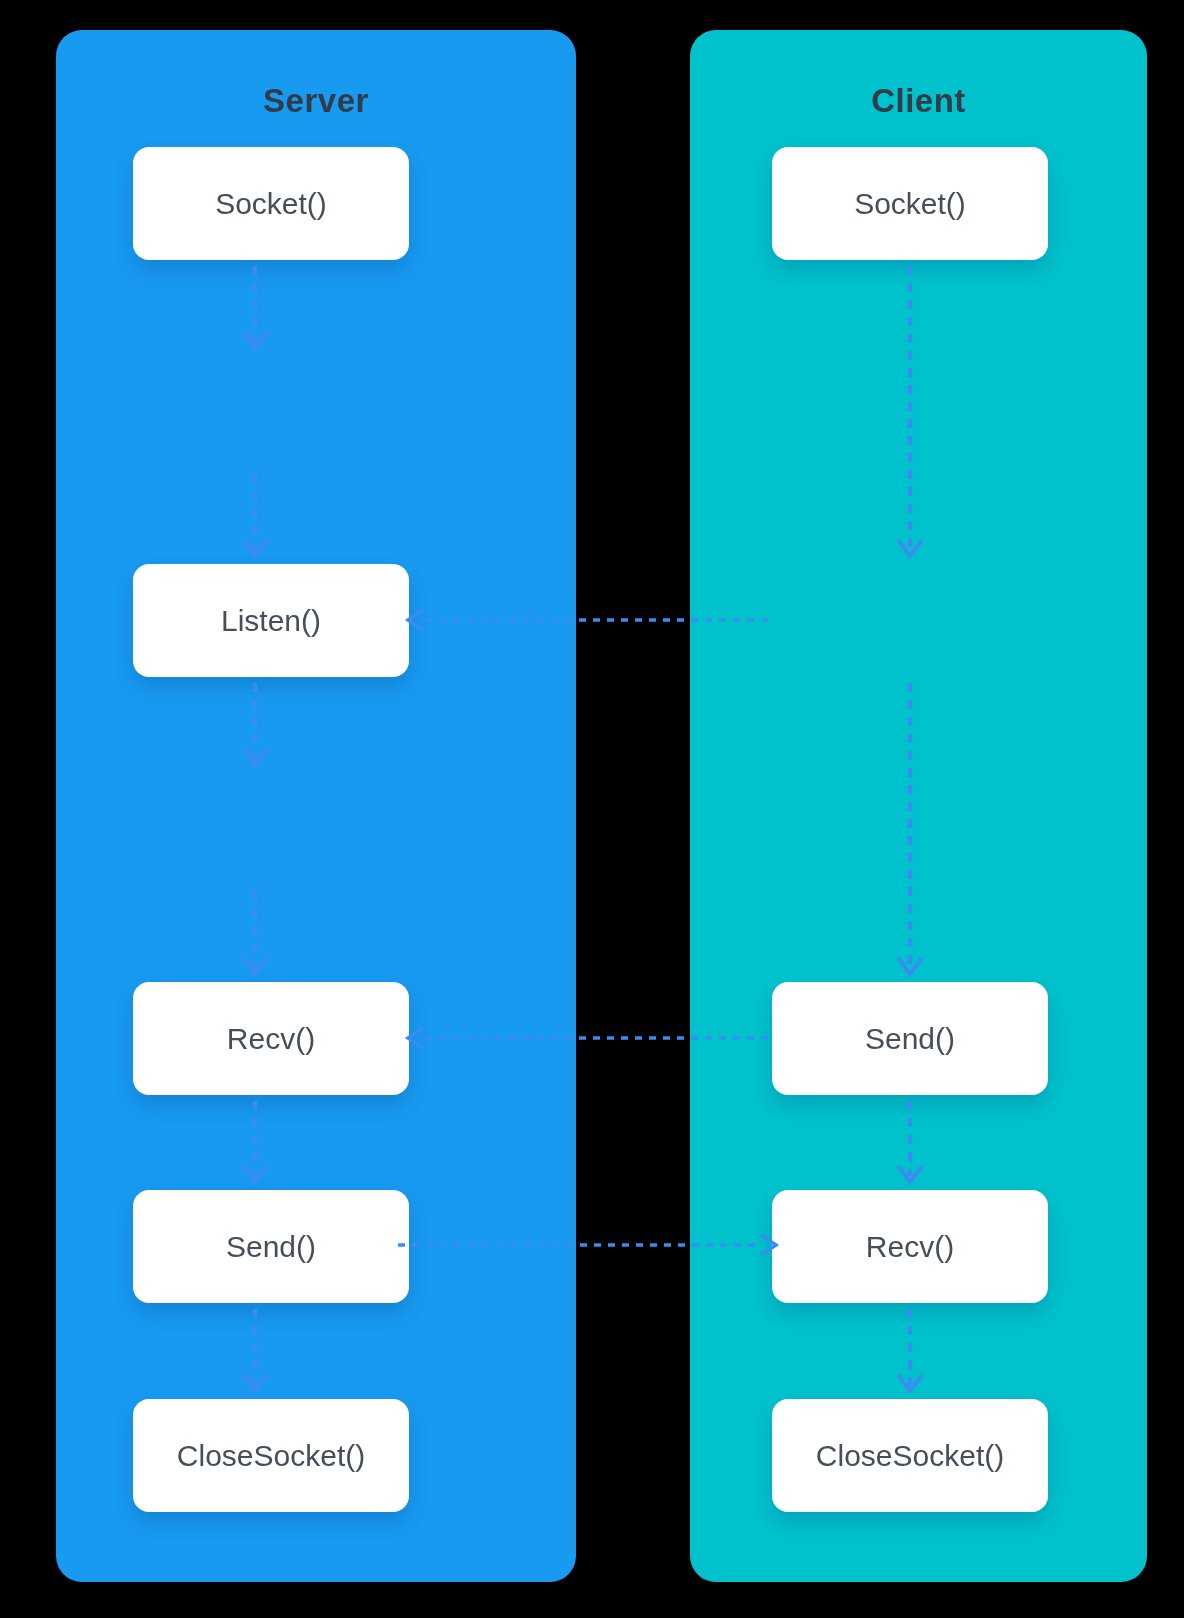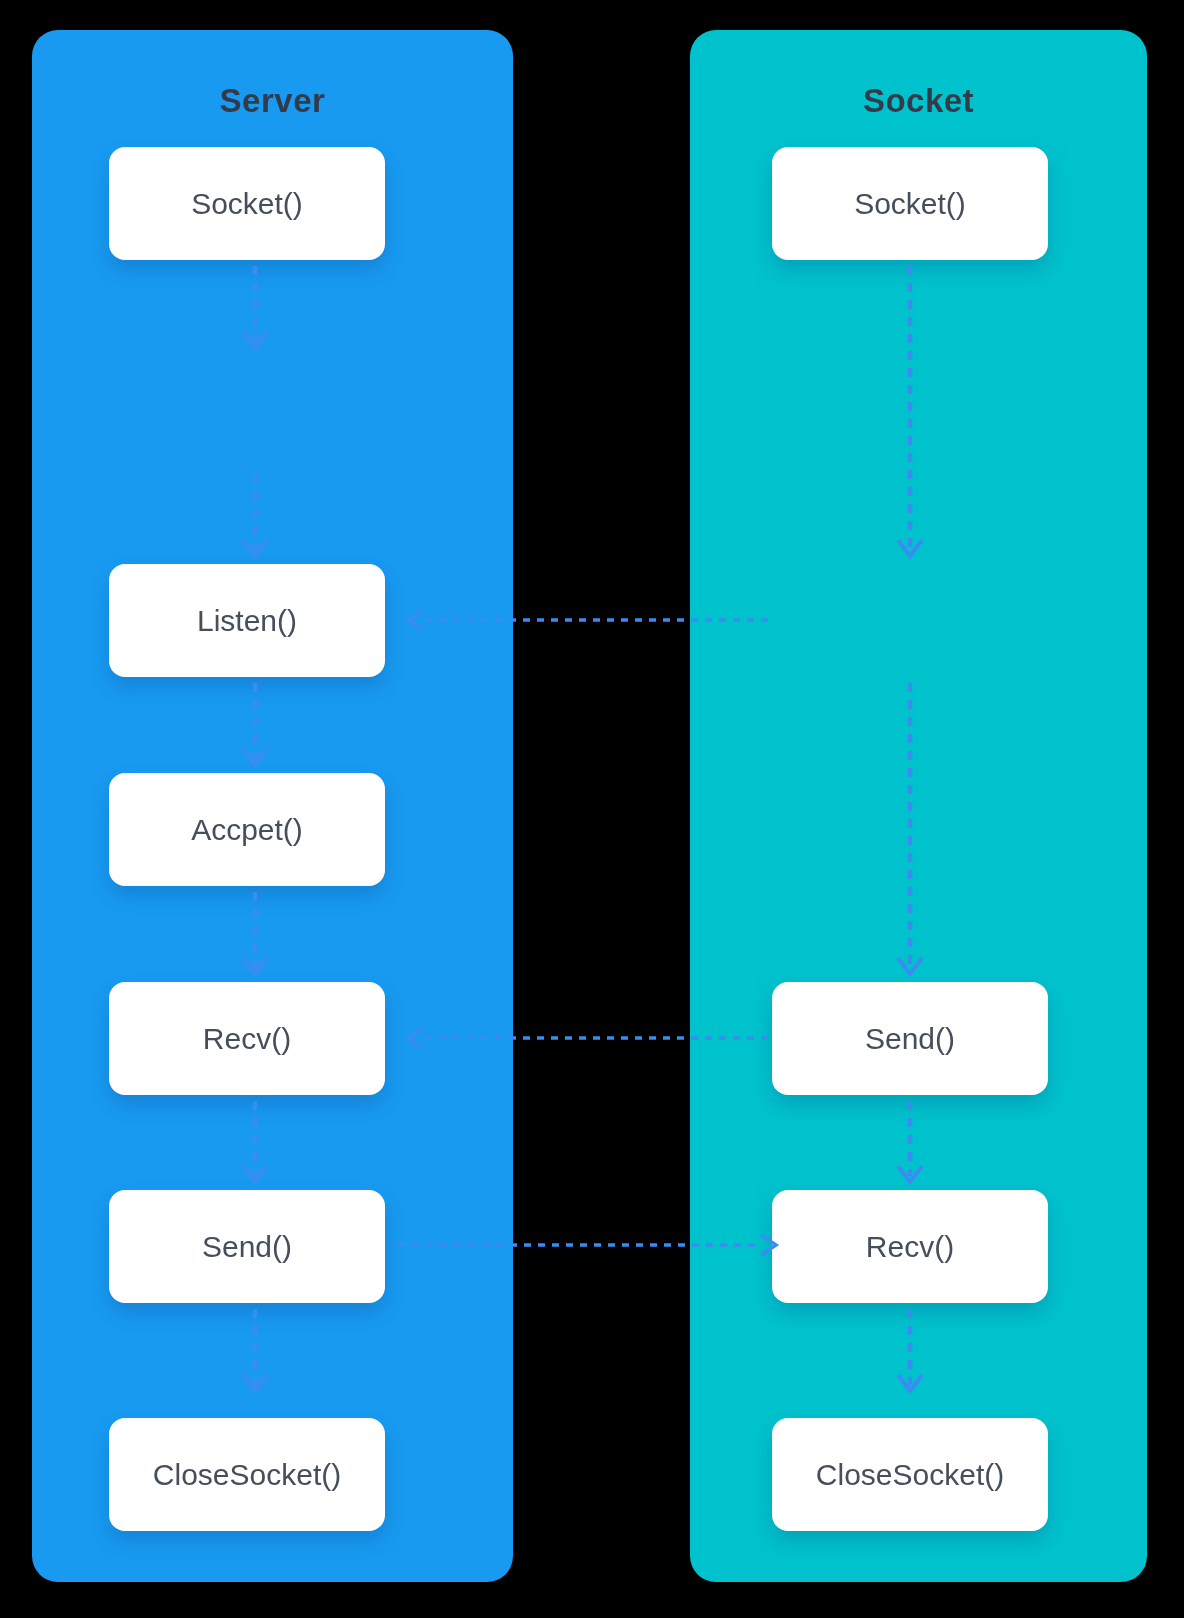--- a/index.html
+++ b/index.html
@@ -14,21 +14,21 @@
     background: #000000;
     overflow: hidden;
     font-family: "Liberation Sans", "DejaVu Sans", sans-serif;
   }
   .panel {
     position: absolute;
     top: 30px;
     height: 1552px;
     border-radius: 26px;
   }
-  .panel.server { left: 32px;  width: 481px; background: #189AF1; }
+  .panel.server { left: 56px;  width: 520px; background: #189AF1; }
   .panel.client { left: 690px; width: 457px; background: #00C2CD; }
   .panel-title {
     position: absolute;
     top: 52px;
     left: 0;
     width: 100%;
     margin: 0;
     text-align: center;
     font-size: 33px;
     font-weight: 700;
@@ -52,21 +52,21 @@
   }
   .panel.server .node { left: 77px; }
   .panel.client .node { left: 82px; }
   
   .rA { top: 117px; justify-content: center; }
   .rB { top: 326px; }
   .rC { top: 534px; }
   .rD { top: 743px; }
   .rE { top: 952px; }
   .rF { top: 1160px; }
-  .rG { top: 1369px; margin-top: 19px; }
+  .rG { top: 1369px; }
 
   .overlay {
     position: absolute;
     left: 0;
     top: 0;
     width: 1184px;
     height: 1618px;
     pointer-events: none;
   }
   .overlay line, .overlay polyline {
@@ -84,36 +84,33 @@
 <div class="canvas">
 
   <section class="panel server" style="background: rgb(24, 154, 241);">
     <h2 class="panel-title">Server</h2>
     <div class="node rA">
       <span>Socket()</span>
     </div>
     <div class="node rC">
       <span>Listen()</span>
     </div>
-    <div class="node rD">
-      <span>Accpet()</span>
-    </div>
     <div class="node rE">
       <span>Recv()</span>
     </div>
     <div class="node rF">
       <span>Send()</span>
     </div>
     <div class="node rG">
       <span>CloseSocket()</span>
     </div>
   </section>
 
   <section class="panel client" style="background: rgb(0, 194, 205);">
-    <h2 class="panel-title">Socket</h2>
+    <h2 class="panel-title">Client</h2>
     <div class="node rA">
       <span>Socket()</span>
     </div>
     <div class="node rE">
       <span>Send()</span>
     </div>
     <div class="node rF">
       <span>Recv()</span>
     </div>
     <div class="node rG">

